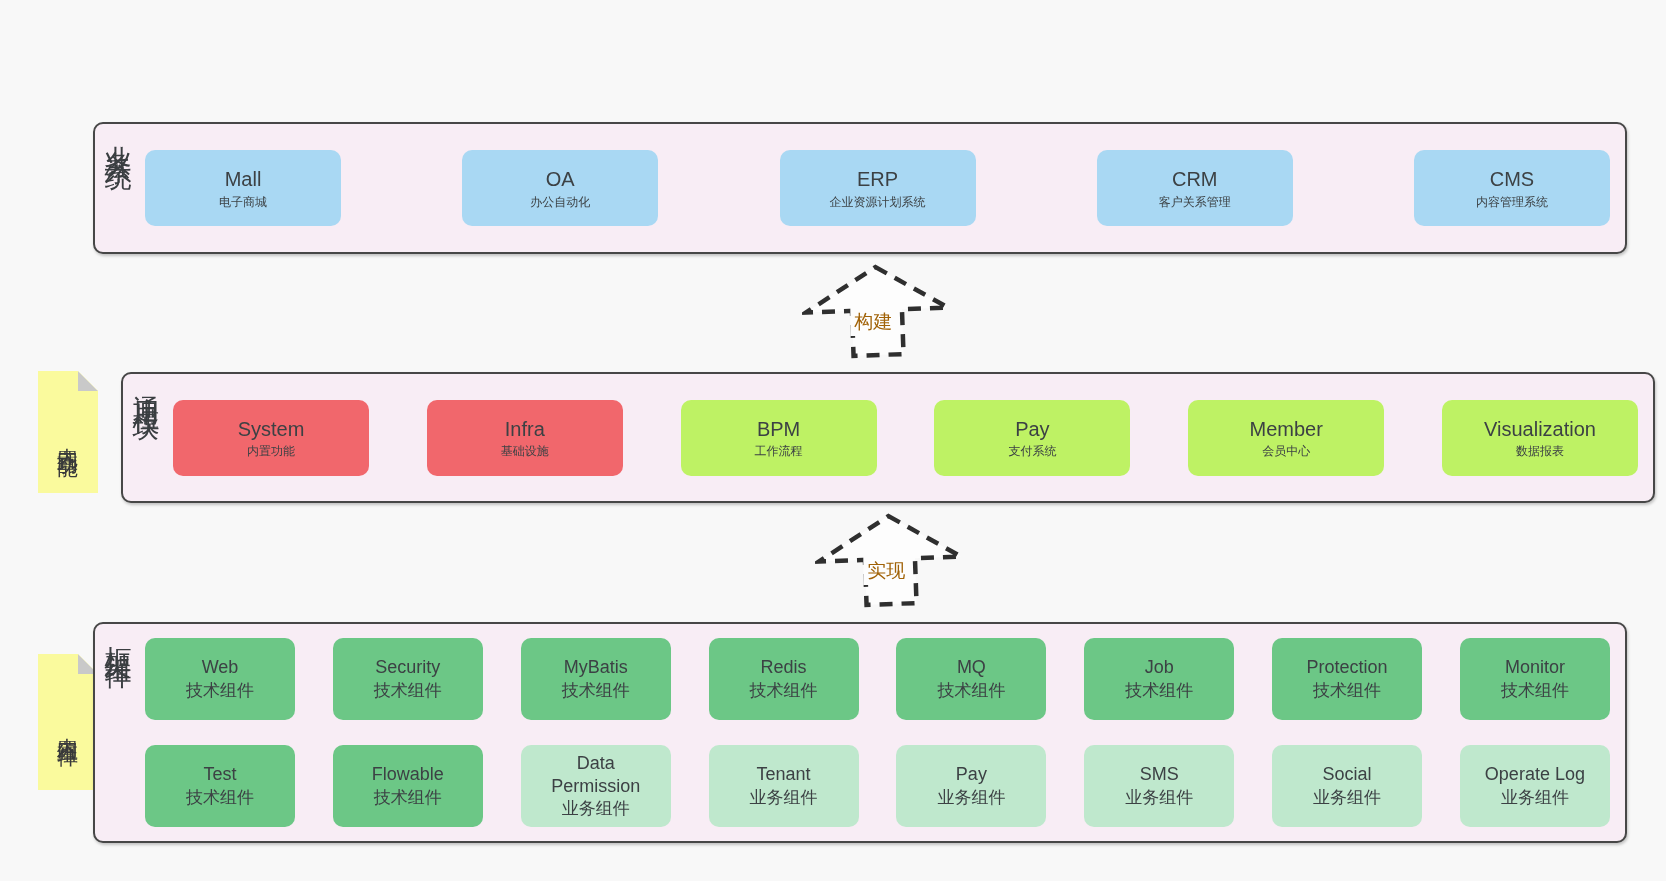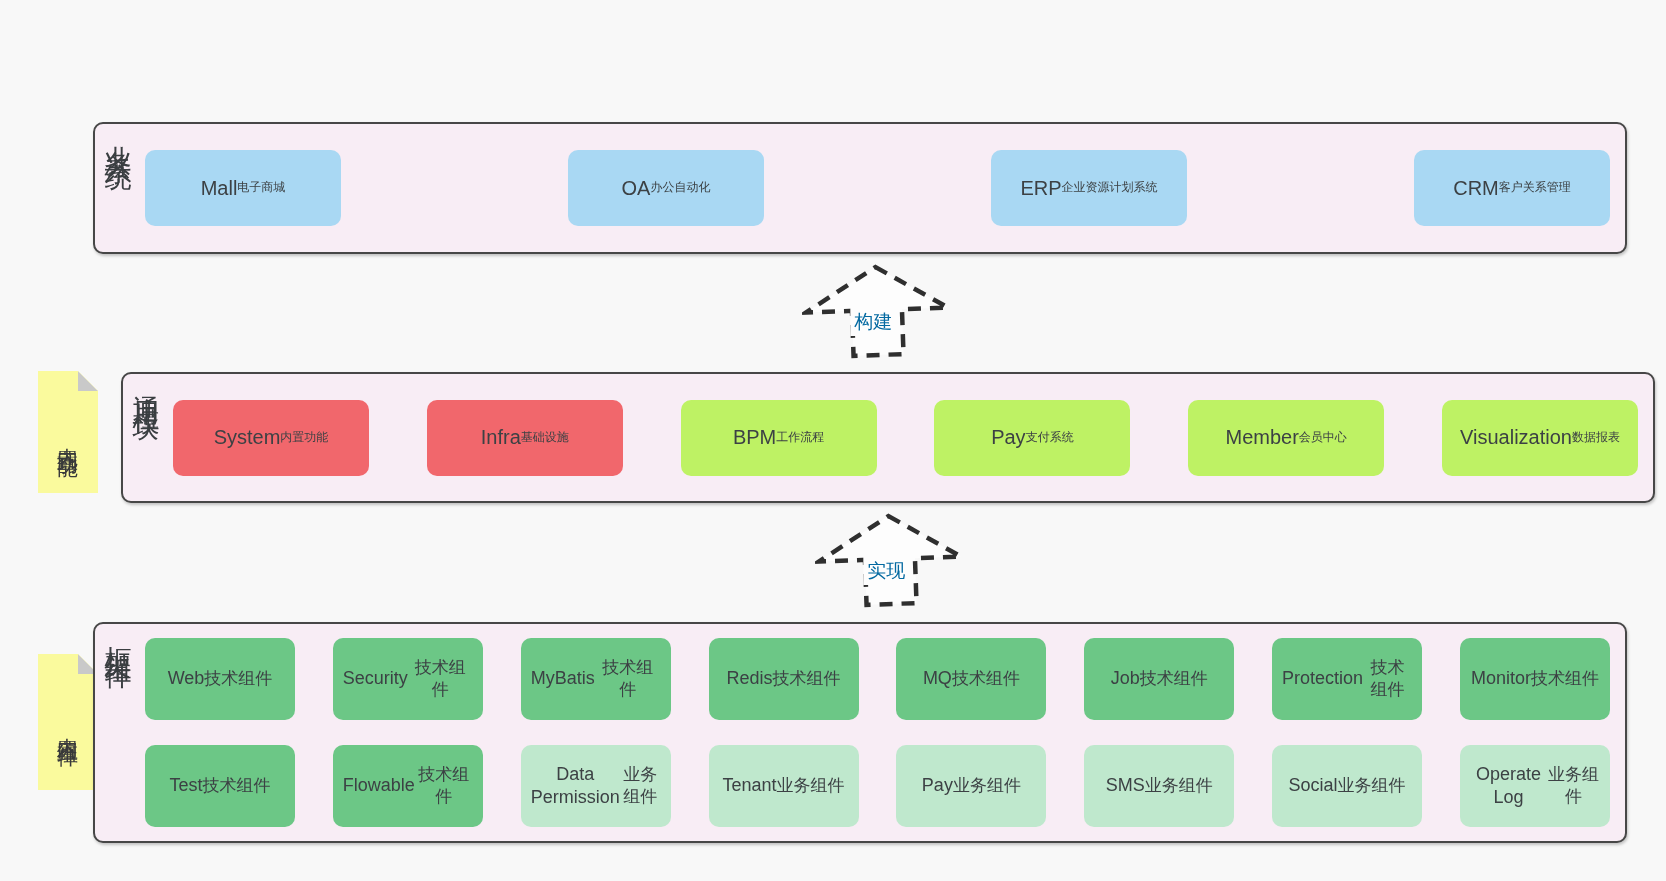--- a/index.html
+++ b/index.html
@@ -13,21 +13,21 @@
   #layer-components{top:622px;height:221px;}
 
   .layer-label{position:absolute;left:9px;top:0;bottom:0;display:flex;align-items:center;
                writing-mode:vertical-rl;text-orientation:upright;font-size:27px;color:#3a3e41;
                letter-spacing:0.22em;line-height:1;}
 
   .rows{position:absolute;left:50px;right:15px;top:0;bottom:0;display:flex;flex-direction:column;
         justify-content:center;gap:25px;}
   .row{display:flex;justify-content:space-between;align-items:center;}
 
-  .box{border-radius:10px;display:flex;flex-direction:row;align-items:center;justify-content:center;
+  .box{border-radius:10px;display:flex;flex-direction:column;align-items:center;justify-content:center;
        text-align:center;color:#3c4144;box-sizing:border-box;padding:20px 10px;line-height:1.42;}
   #layer-business .box,#layer-modules .box{width:196px;height:76px;}
   #layer-components .box{width:150px;height:82px;line-height:1.3;}
   .box .name{font-size:20px;}
   .box .sub{font-size:12px;}
   #layer-components .box .name{font-size:18px;}
   #layer-components .box .sub{font-size:17px;}
   .v-blue{background:#a9d8f3;}
   .v-red{background:#f1676c;}
   .v-pink{background:#bef264;}
@@ -45,21 +45,21 @@
   #sticky-components{top:654px;height:136px;}
   .sticky-text{writing-mode:vertical-rl;text-orientation:upright;font-size:21px;color:#38393a;
                letter-spacing:0.14em;line-height:1;padding-top:10px;}
 
   
   .arrow{position:absolute;width:150px;height:96px;z-index:3;}
   #arrow-build{left:802px;top:263px;}
   #arrow-implement{left:815px;top:512px;}
   .arrow svg{position:absolute;left:0;top:0;transform:rotate(-2deg);}
   .arrow-label{position:absolute;left:50%;top:45px;transform:translateX(-58%);background:#fdfdfd;
-               padding:1px 4px;font-size:19px;color:#0369a1;white-space:nowrap;}
+               padding:1px 4px;font-size:19px;color:#a16207;white-space:nowrap;}
 </style>
 </head>
 <body>
 
 <div class="canvas">
 
   <div class="sticky" id="sticky-modules">
     <span class="sticky-text">内置功能</span>
   </div>
   <div class="sticky" id="sticky-components">
@@ -78,20 +78,24 @@
             <div class="name">OA</div>
             <div class="sub">办公自动化</div>
           </div>
           <div class="box v-blue">
             <div class="name">ERP</div>
             <div class="sub">企业资源计划系统</div>
           </div>
           <div class="box v-blue">
             <div class="name">CRM</div>
             <div class="sub">客户关系管理</div>
+          </div>
+          <div class="box v-blue">
+            <div class="name">CMS</div>
+            <div class="sub">内容管理系统</div>
           </div>
         </div>
       </div>
   </div>
 
   <div class="arrow" id="arrow-build">
     <svg width="150" height="96" viewBox="0 0 150 96">
       <polygon points="75,4 146,47 100,47 100,92 50,92 50,47 4,47" fill="#fdfdfd" stroke="#2f2f2f" stroke-width="4.5" stroke-dasharray="13 9"></polygon>
     </svg>
     <div class="arrow-label">构建</div>

